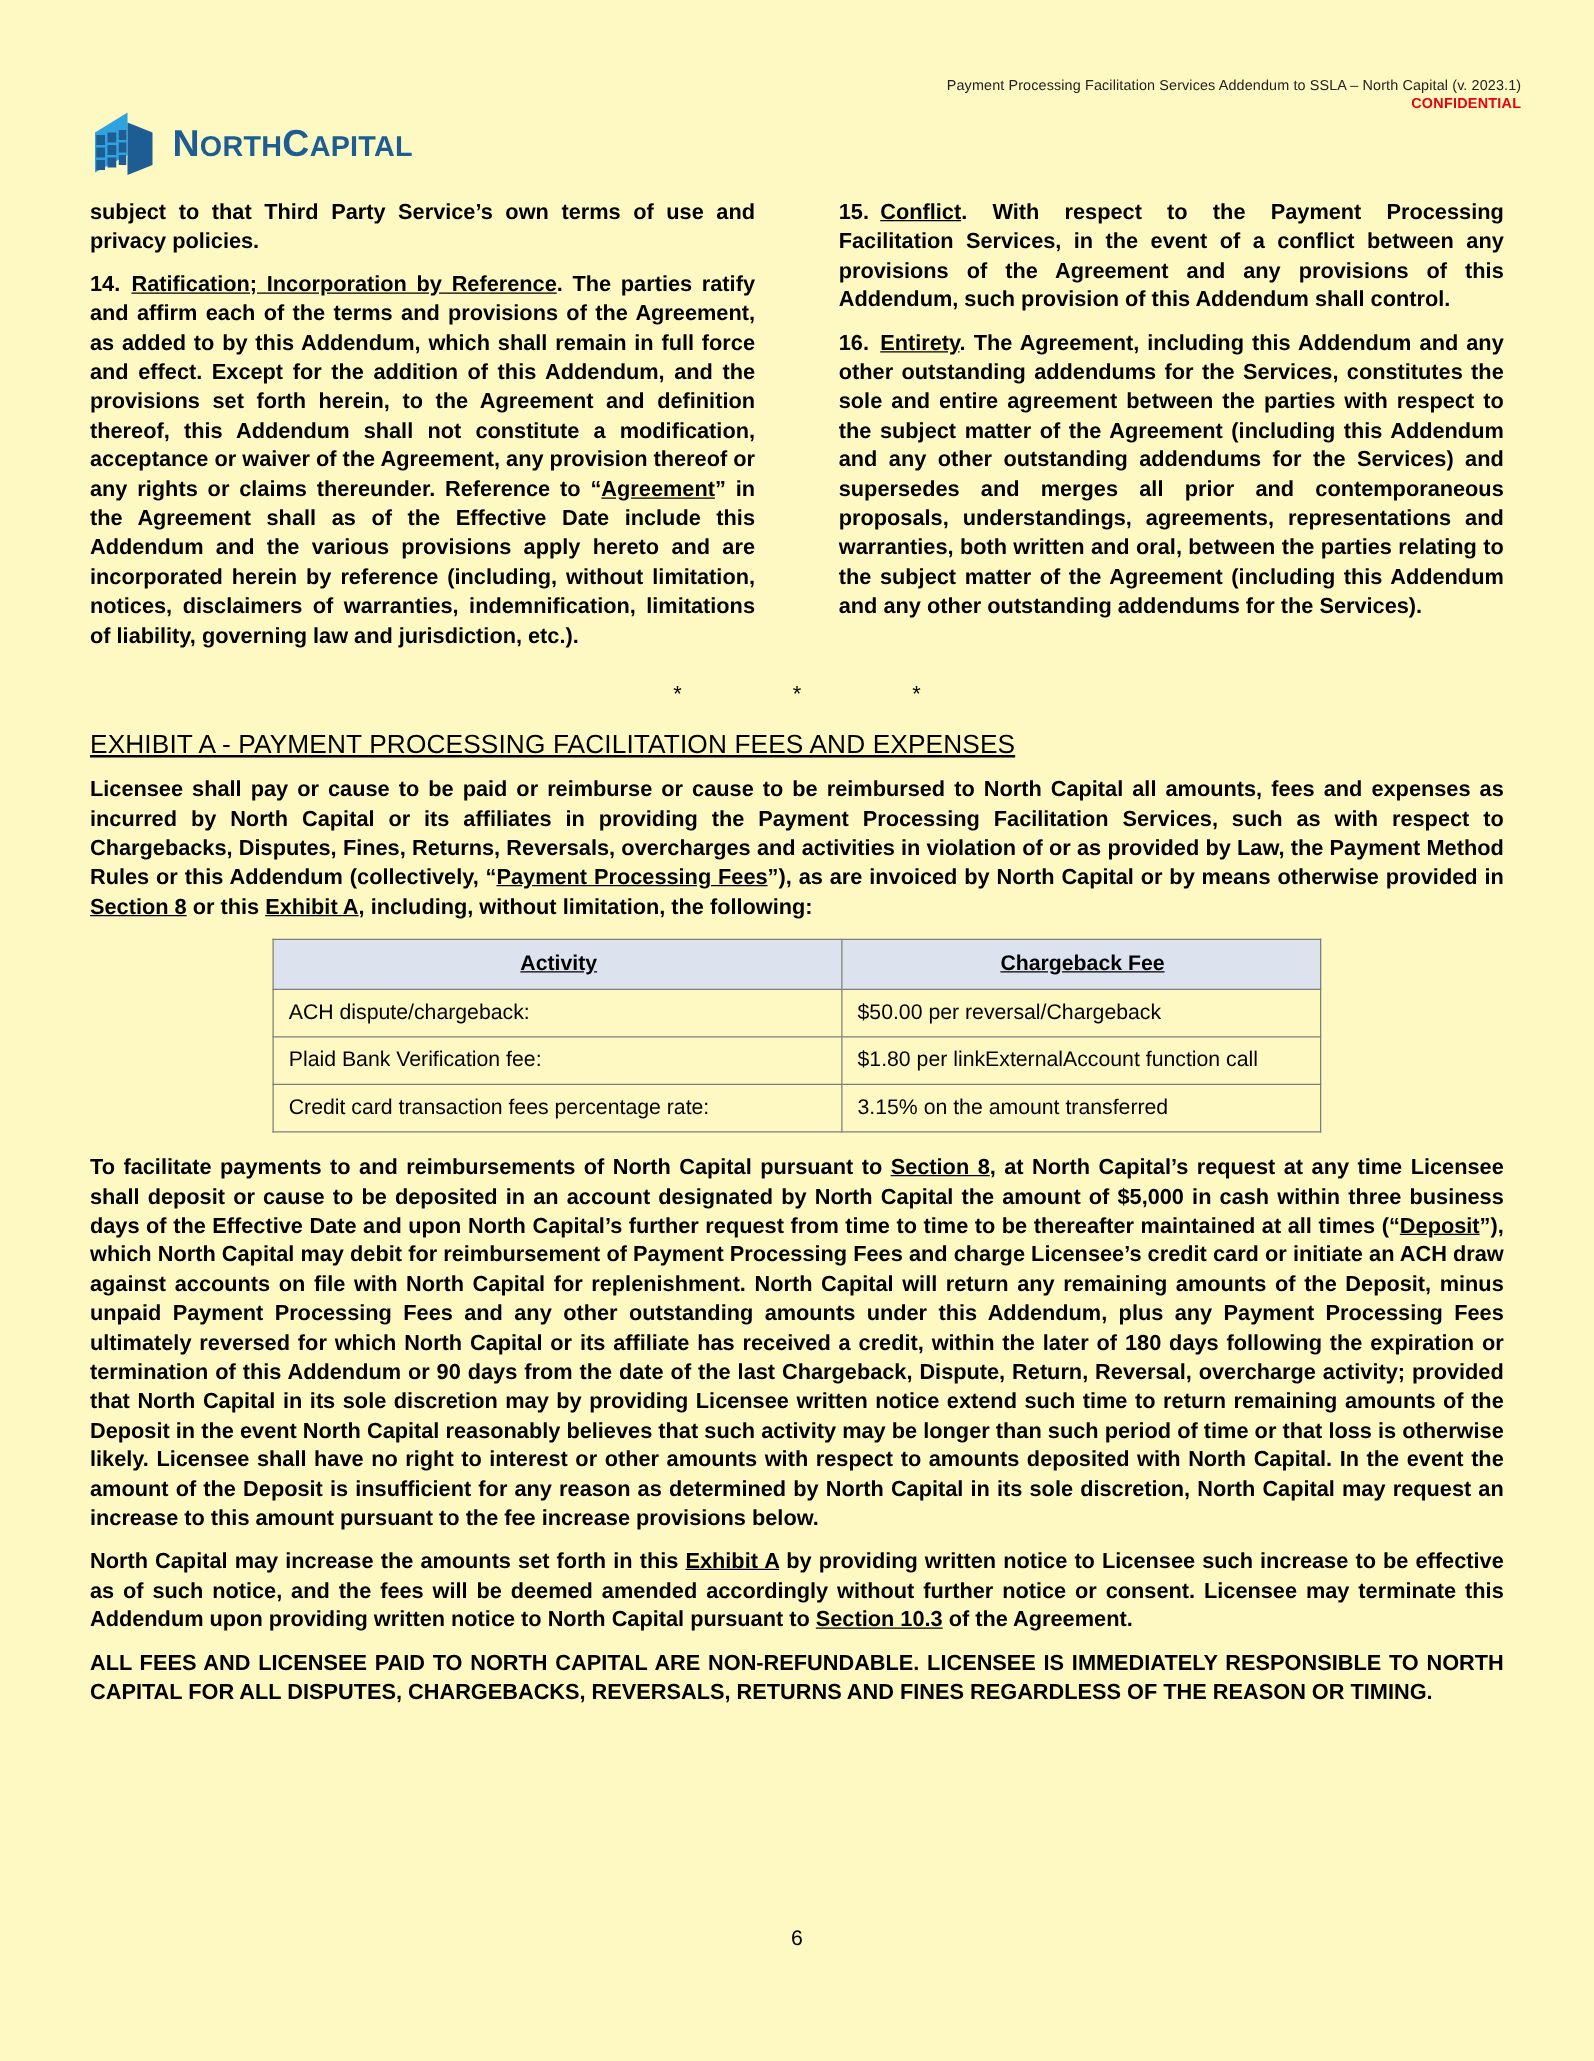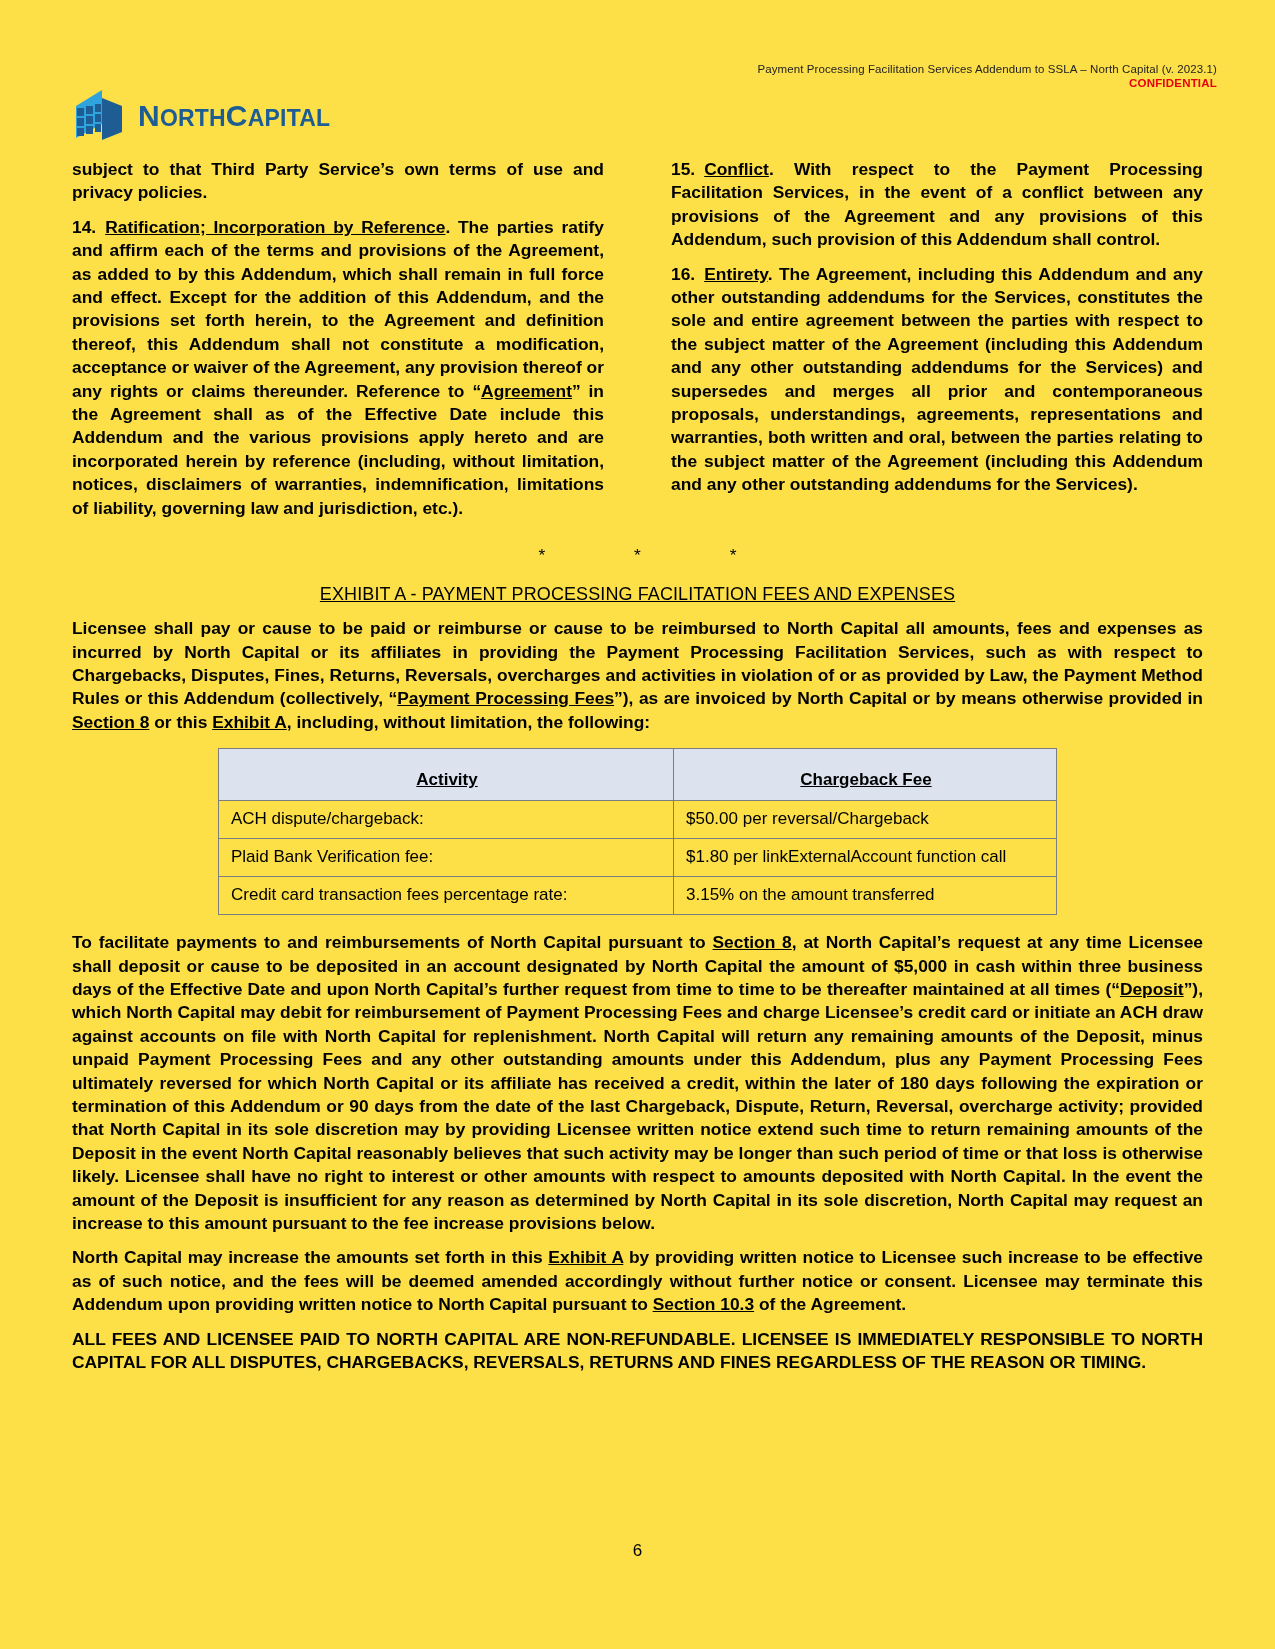--- a/index.html
+++ b/index.html
@@ -8,21 +8,21 @@
     background: #ffffff;
   }
   body {
     font-family: "Liberation Sans", sans-serif;
     color: #000000;
   }
   .page {
     position: relative;
     width: 1275px;
     height: 1649px;
-    background: #fde047;
+    background: #fef9c3;
     box-sizing: border-box;
     padding: 0;
     overflow: hidden;
   }
 
   
   .doc-header {
     position: absolute;
     top: 62px;
     right: 58px;
@@ -98,22 +98,21 @@
   .stars {
     text-align: center;
     margin: 14px 0 18px 0;
     font-size: 17.4px;
     letter-spacing: 42px;
     padding-left: 42px;
   }
 
   h2.exhibit-title {
     margin: 0 0 12px 0;
-    text-align: center;
-    font-size: 18px;
+    font-size: 21px;
     font-weight: normal;
     text-decoration: underline;
     letter-spacing: 0.1px;
   }
 
   
   .fee-table-wrap {
     display: flex;
     justify-content: center;
     margin: 14px 0 16px 0;
@@ -130,21 +129,21 @@
     font-size: 17px;
     font-weight: normal;
     vertical-align: middle;
     height: 24px;
   }
   table.fee-table thead th {
     background: #dce3ef;
     text-align: center;
     font-weight: bold;
     text-decoration: underline;
-    padding-top: 19px;
+    padding-top: 7px;
     padding-bottom: 8px;
     margin-left: 12px;
   }
   table.fee-table col.c1 { width: 455px; }
   table.fee-table col.c2 { width: 383px; }
 
   
   .page-number {
     position: absolute;
     bottom: 88px;

